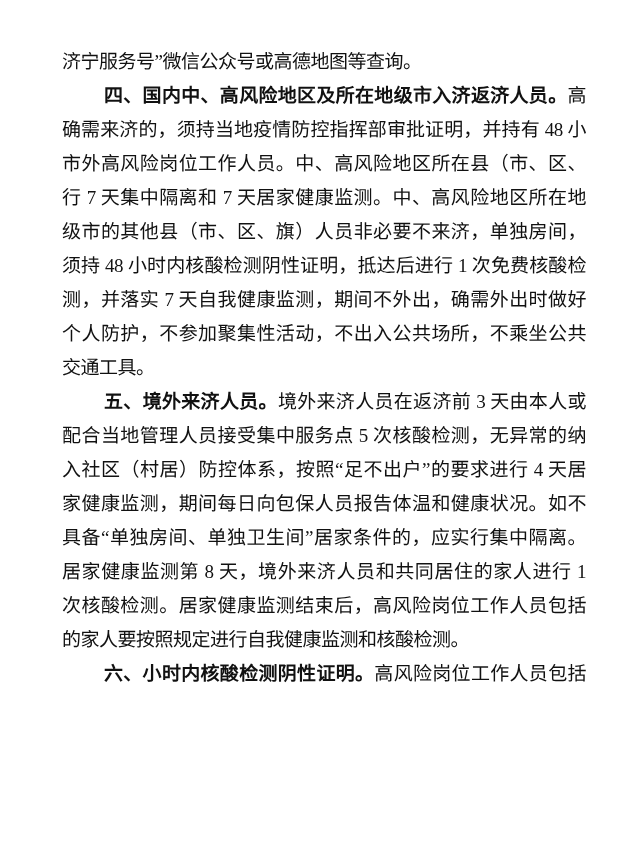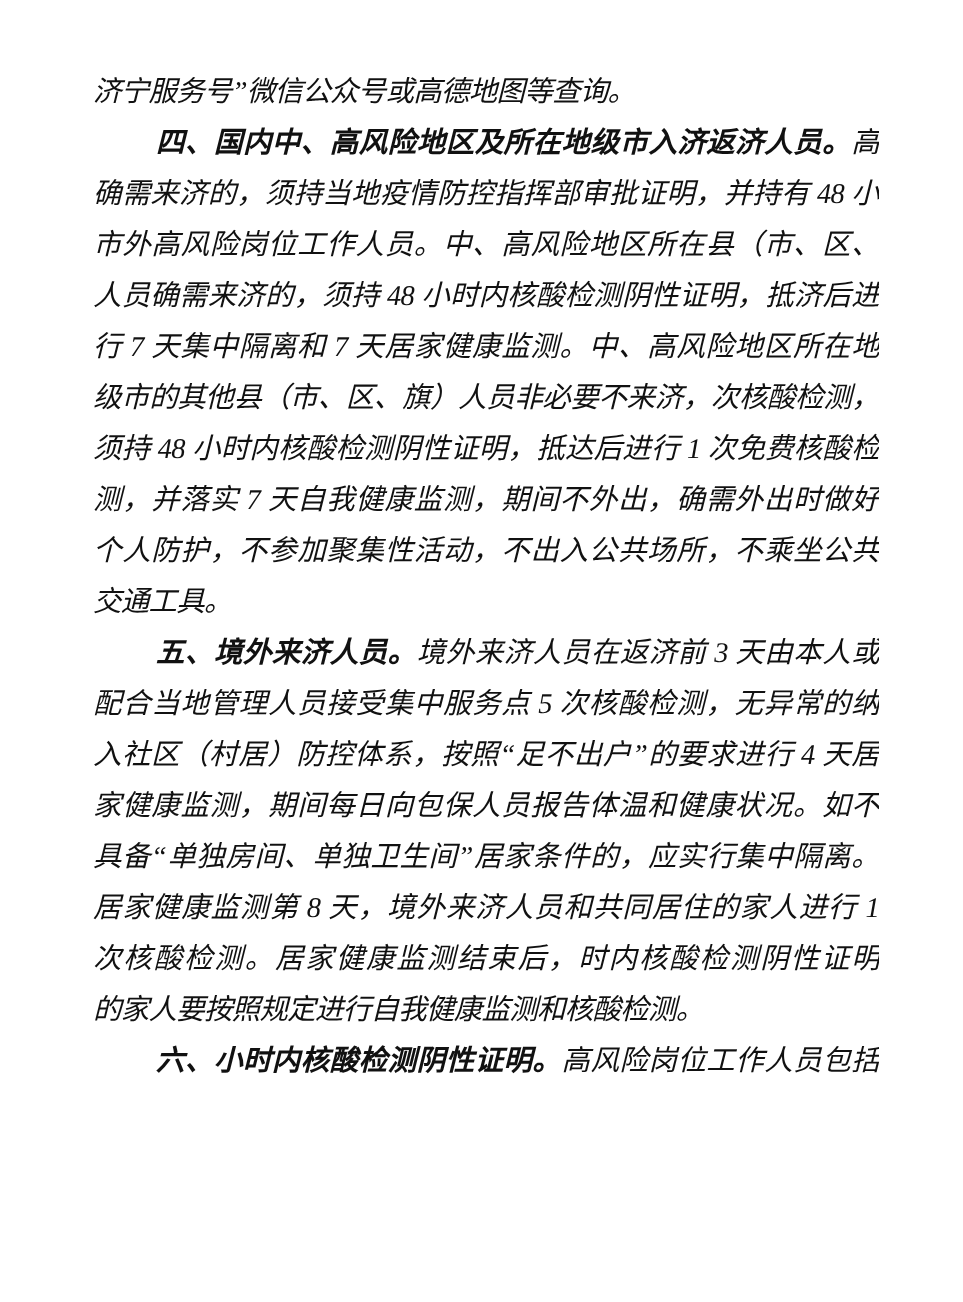--- a/index.html
+++ b/index.html
@@ -8,21 +8,20 @@
     background: #ffffff;
   }
   .page {
     position: relative;
     width: 642px;
     height: 740px;
     background: #ffffff;
     overflow: hidden;
     font-family: "Liberation Serif", "DejaVu Serif", serif;
     color: #111111;
-    font-style: italic;
   }
   .content {
     position: absolute;
     left: 62px;
     top: 45px;
     width: 524px;
   }
   .line {
     height: 34px;
     line-height: 34px;
@@ -65,33 +64,32 @@
 </style>
 </head>
 <body>
 
 <div class="page">
   <div class="content" id="doc-lines">
       <div class="line flush"><span class="seg">济宁服务号”微信公众号或高德地图等查询。</span></div>
       <div class="line just indent"><span class="seg bold">四、国内中、高风险地区及所在地级市入济返济人员。</span><span class="seg">高</span></div>
       <div class="line just"><span class="seg">确需来济的，须持当地疫情防控指挥部审批证明，并持有 48 小</span></div>
       <div class="line just"><span class="seg">市外高风险岗位工作人员。中、高风险地区所在县（市、区、旗）</span></div>
-      <div class="line just"><span class="seg">人员确需来济的，须持 48 小时内核酸检测阴性证明，抵济后进</span></div>
       <div class="line just"><span class="seg">行 7 天集中隔离和 7 天居家健康监测。中、高风险地区所在地</span></div>
-      <div class="line just"><span class="seg">级市的其他县（市、区、旗）人员非必要不来济，次核酸检测，</span></div>
+      <div class="line just"><span class="seg">级市的其他县（市、区、旗）人员非必要不来济，单独房间，</span></div>
       <div class="line just"><span class="seg">须持 48 小时内核酸检测阴性证明，抵达后进行 1 次免费核酸检</span></div>
       <div class="line just"><span class="seg">测，并落实 7 天自我健康监测，期间不外出，确需外出时做好</span></div>
       <div class="line just"><span class="seg">个人防护，不参加聚集性活动，不出入公共场所，不乘坐公共</span></div>
       <div class="line flush"><span class="seg">交通工具。</span></div>
       <div class="line just indent"><span class="seg bold">五、境外来济人员。</span><span class="seg">境外来济人员在返济前 3 天由本人或</span></div>
       <div class="line just"><span class="seg">配合当地管理人员接受集中服务点 5 次核酸检测，无异常的纳</span></div>
       <div class="line just"><span class="seg">入社区（村居）防控体系，按照“足不出户”的要求进行 4 天居</span></div>
       <div class="line just"><span class="seg">家健康监测，期间每日向包保人员报告体温和健康状况。如不</span></div>
       <div class="line just"><span class="seg">具备“单独房间、单独卫生间”居家条件的，应实行集中隔离。</span></div>
       <div class="line just"><span class="seg">居家健康监测第 8 天，境外来济人员和共同居住的家人进行 1</span></div>
-      <div class="line just"><span class="seg">次核酸检测。居家健康监测结束后，时内核酸检测阴性证明</span></div>
+      <div class="line just"><span class="seg">次核酸检测。居家健康监测结束后，高风险岗位工作人员包括</span></div>
       <div class="line flush"><span class="seg">的家人要按照规定进行自我健康监测和核酸检测。</span></div>
       <div class="line just indent"><span class="seg bold">六、小时内核酸检测阴性证明。</span><span class="seg">高风险岗位工作人员包括</span></div>
     </div>
   <div class="footer">
     <span class="dash">—</span><span class="num">2</span><span class="dash">—</span>
   </div>
 </div>
 
 </body></html>

